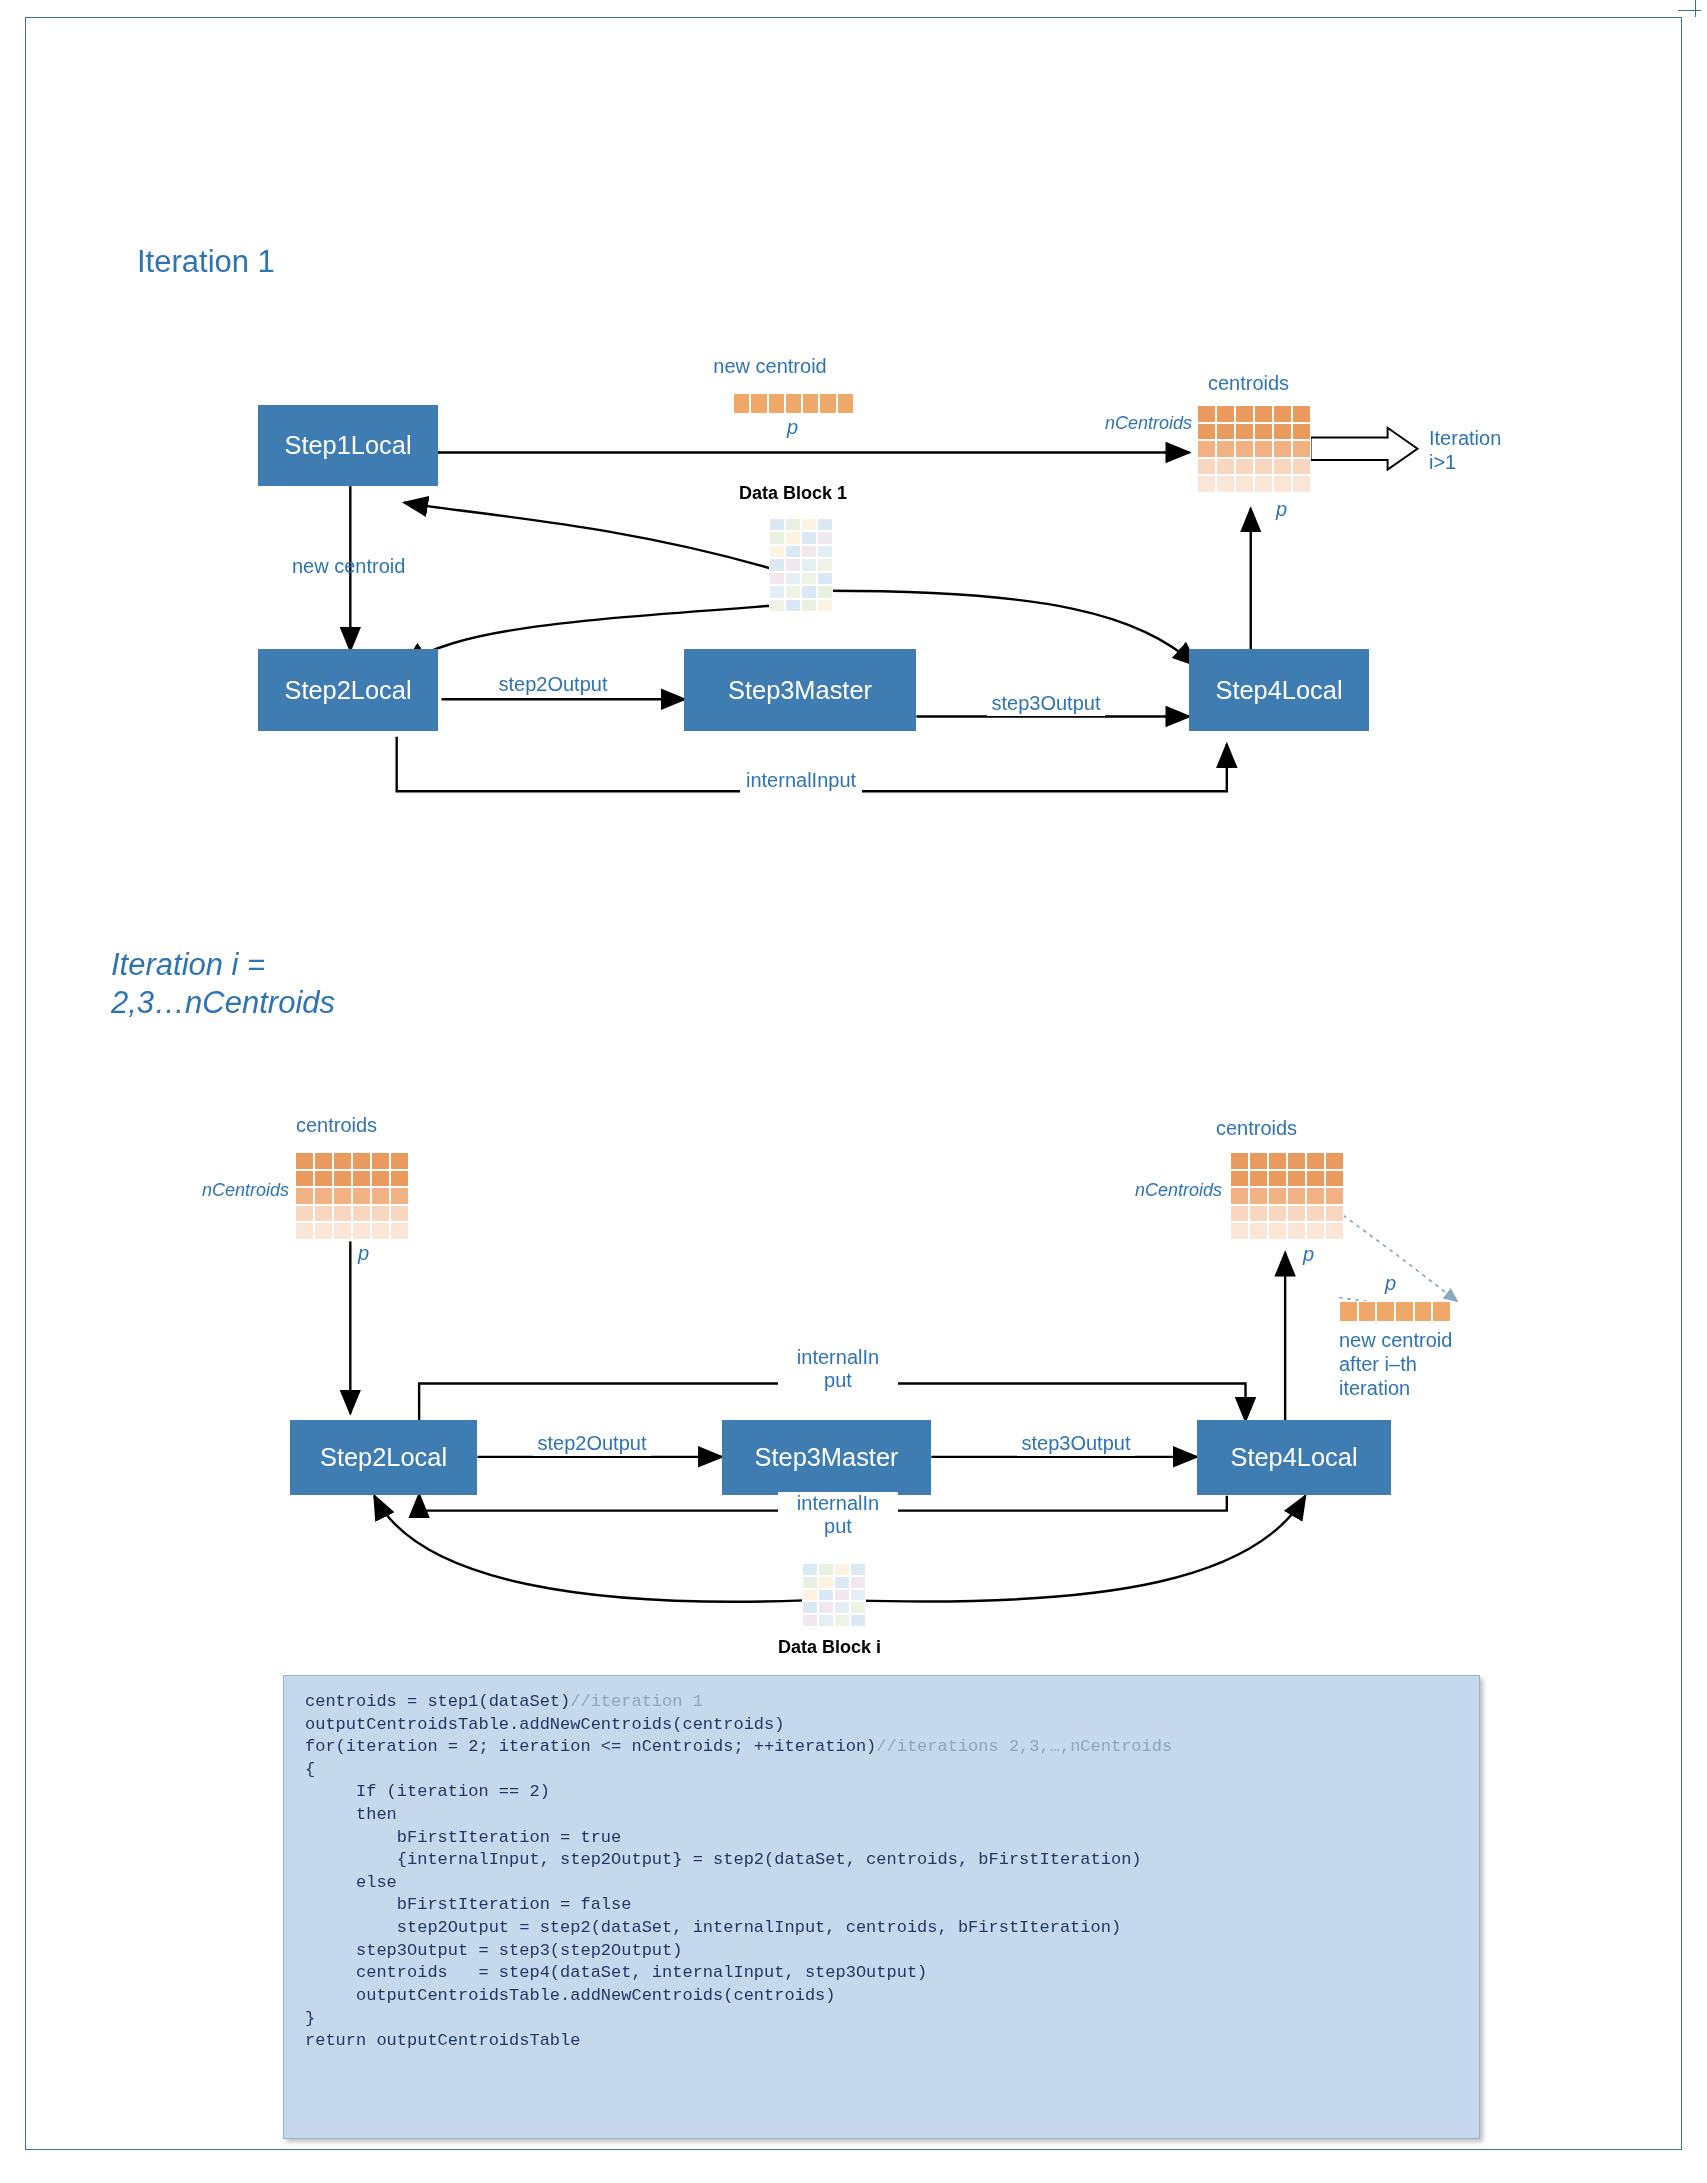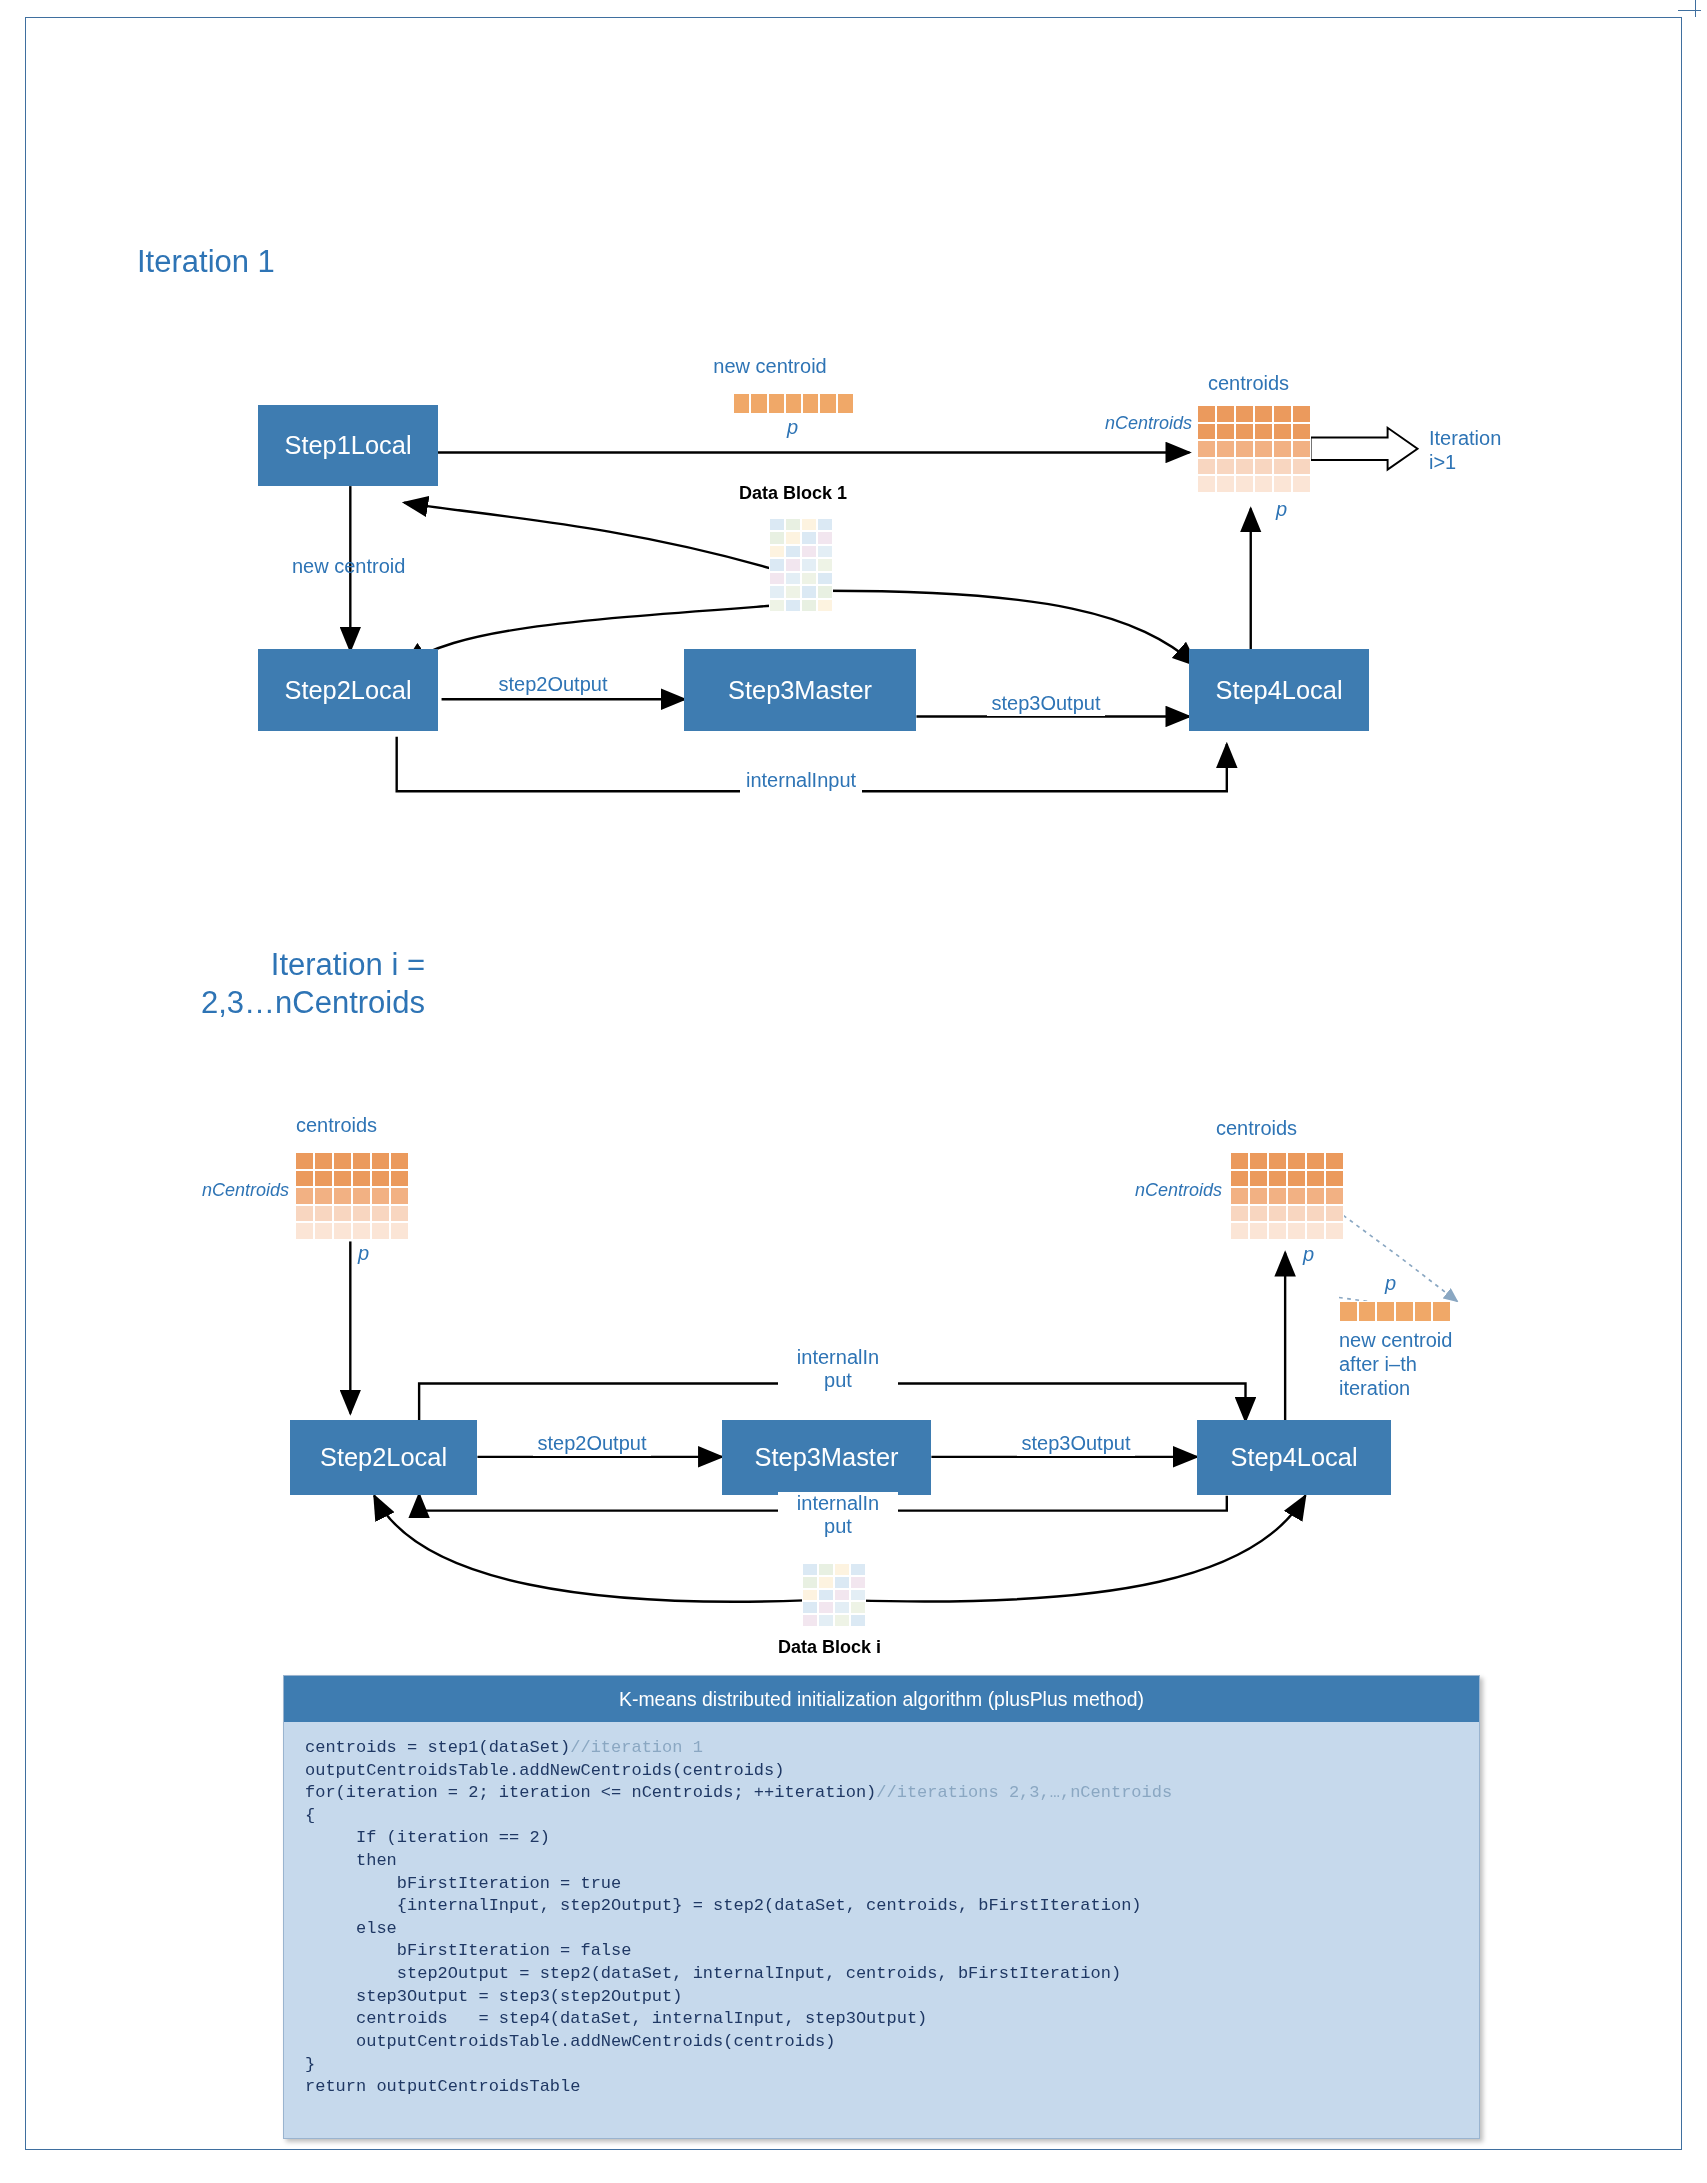--- a/index.html
+++ b/index.html
@@ -36,21 +36,21 @@
     letter-spacing:0.2px;
   }
 
   .section-label {
     position:absolute;
     color:#2e74b5;
     font-size:31px;
     line-height:1.22;
   }
   #iter1-label { left:137px; top:243px; }
-  #iter2-label { left:111px; top:946px; width:314px; text-align:right; }
+  #iter2-label { left:111px; top:946px; width:314px; text-align:left;font-style:italic; }
 
   
   .step-box {
     position:absolute;
     background:#3e7cb1;
     color:#ffffff;
     font-size:25.4px;
     display:flex; align-items:center; justify-content:center;
     box-shadow:0 0 0 0 rgba(0,0,0,0);
   }
@@ -385,18 +385,17 @@
   </div>
 
   <div class="lbl center" style="left:778px; top:1346px; width:120px; white-space:pre-line; line-height:1.15; background:#ffffff;">internalIn
 put</div>
   <div class="lbl center" style="left:778px; top:1492px; width:120px; white-space:pre-line; line-height:1.15; background:#ffffff;">internalIn
 put</div>
   <div class="lbl" style="left:533px; top:1432px; background:#ffffff; padding:0 4.5px;">step2Output</div>
   <div class="lbl" style="left:1017px; top:1432px; background:#ffffff; padding:0 4.5px;">step3Output</div>
 
   <div class="code-panel">
-    <div class="code-header">K-means distributed initialization algorithm (plusPlus method)</div>
     <div class="code-body" id="code-body"><div><span>centroids = step1(dataSet)</span><span class="cmt">//iteration 1</span></div><div><span>outputCentroidsTable.addNewCentroids(centroids)</span></div><div><span>for(iteration = 2; iteration &lt;= nCentroids; ++iteration)</span><span class="cmt">//iterations 2,3,…,nCentroids</span></div><div><span>{</span></div><div><span>     If (iteration == 2)</span></div><div><span>     then</span></div><div><span>         bFirstIteration = true</span></div><div><span>         {internalInput, step2Output} = step2(dataSet, centroids, bFirstIteration)</span></div><div><span>     else</span></div><div><span>         bFirstIteration = false</span></div><div><span>         step2Output = step2(dataSet, internalInput, centroids, bFirstIteration)</span></div><div><span>     step3Output = step3(step2Output)</span></div><div><span>     centroids   = step4(dataSet, internalInput, step3Output)</span></div><div><span>     outputCentroidsTable.addNewCentroids(centroids)</span></div><div><span>}</span></div><div><span>return outputCentroidsTable</span></div></div>
   </div>
 
 </div>
 
 
 </body></html>

